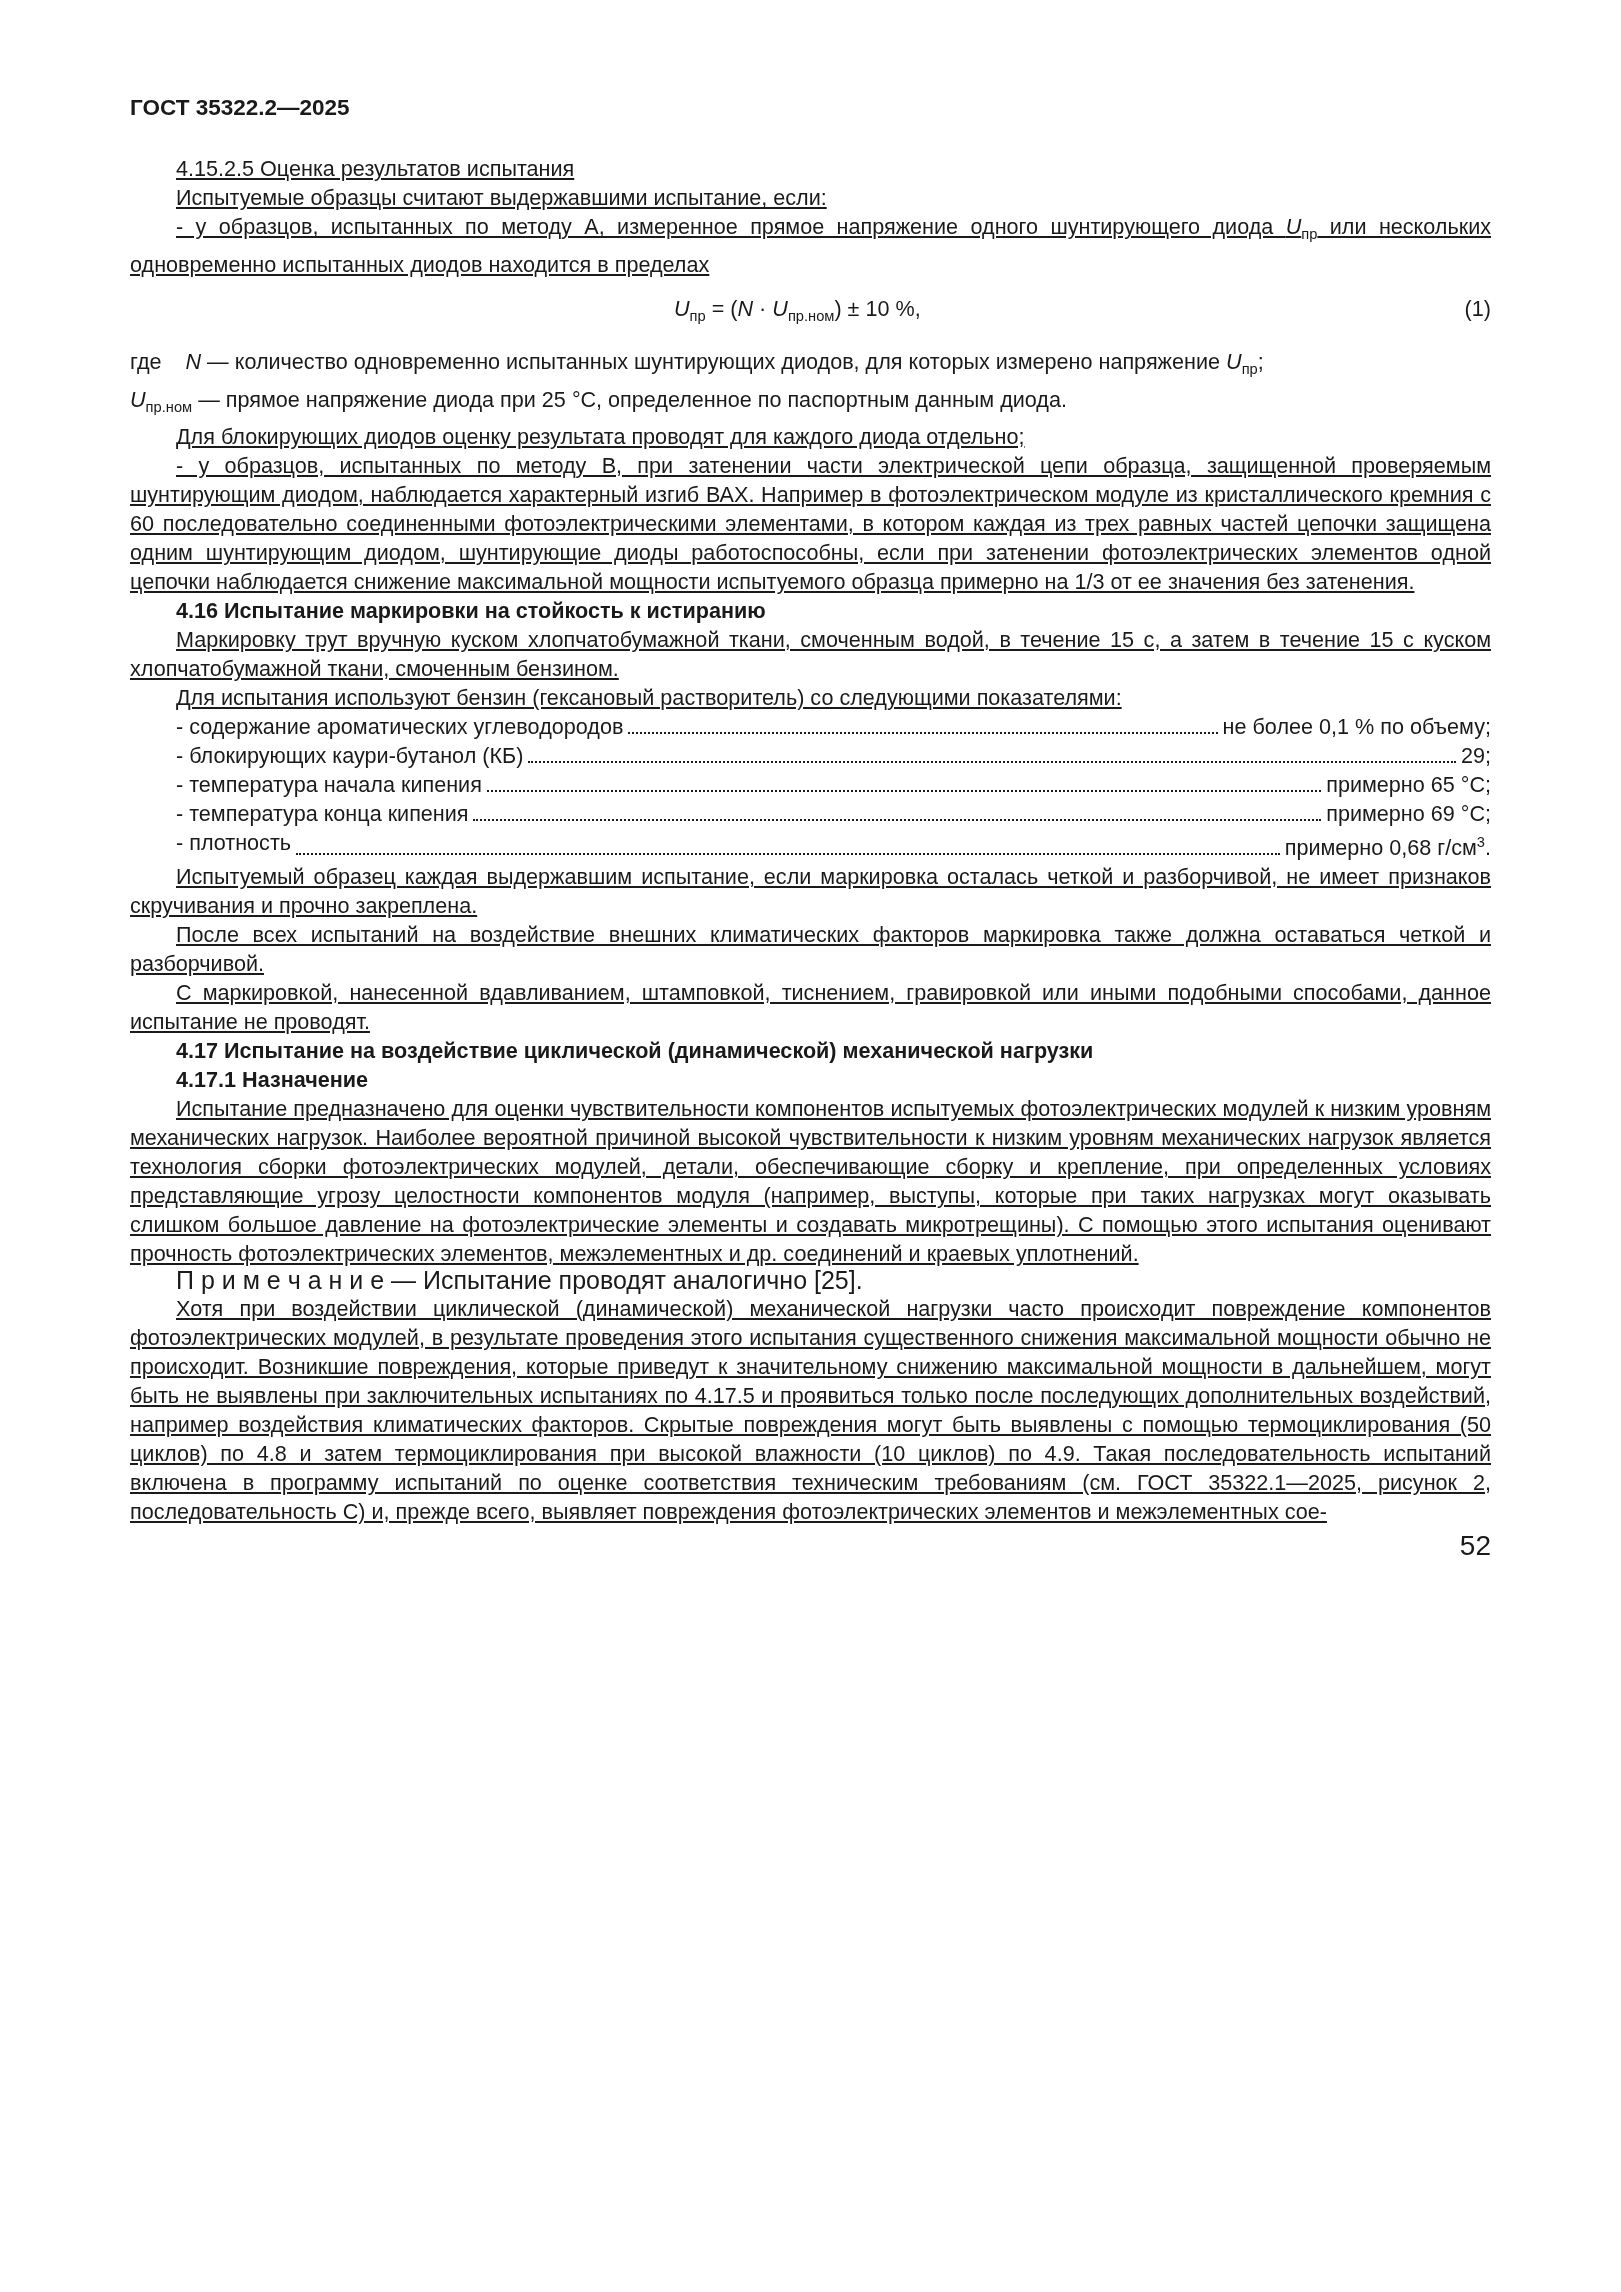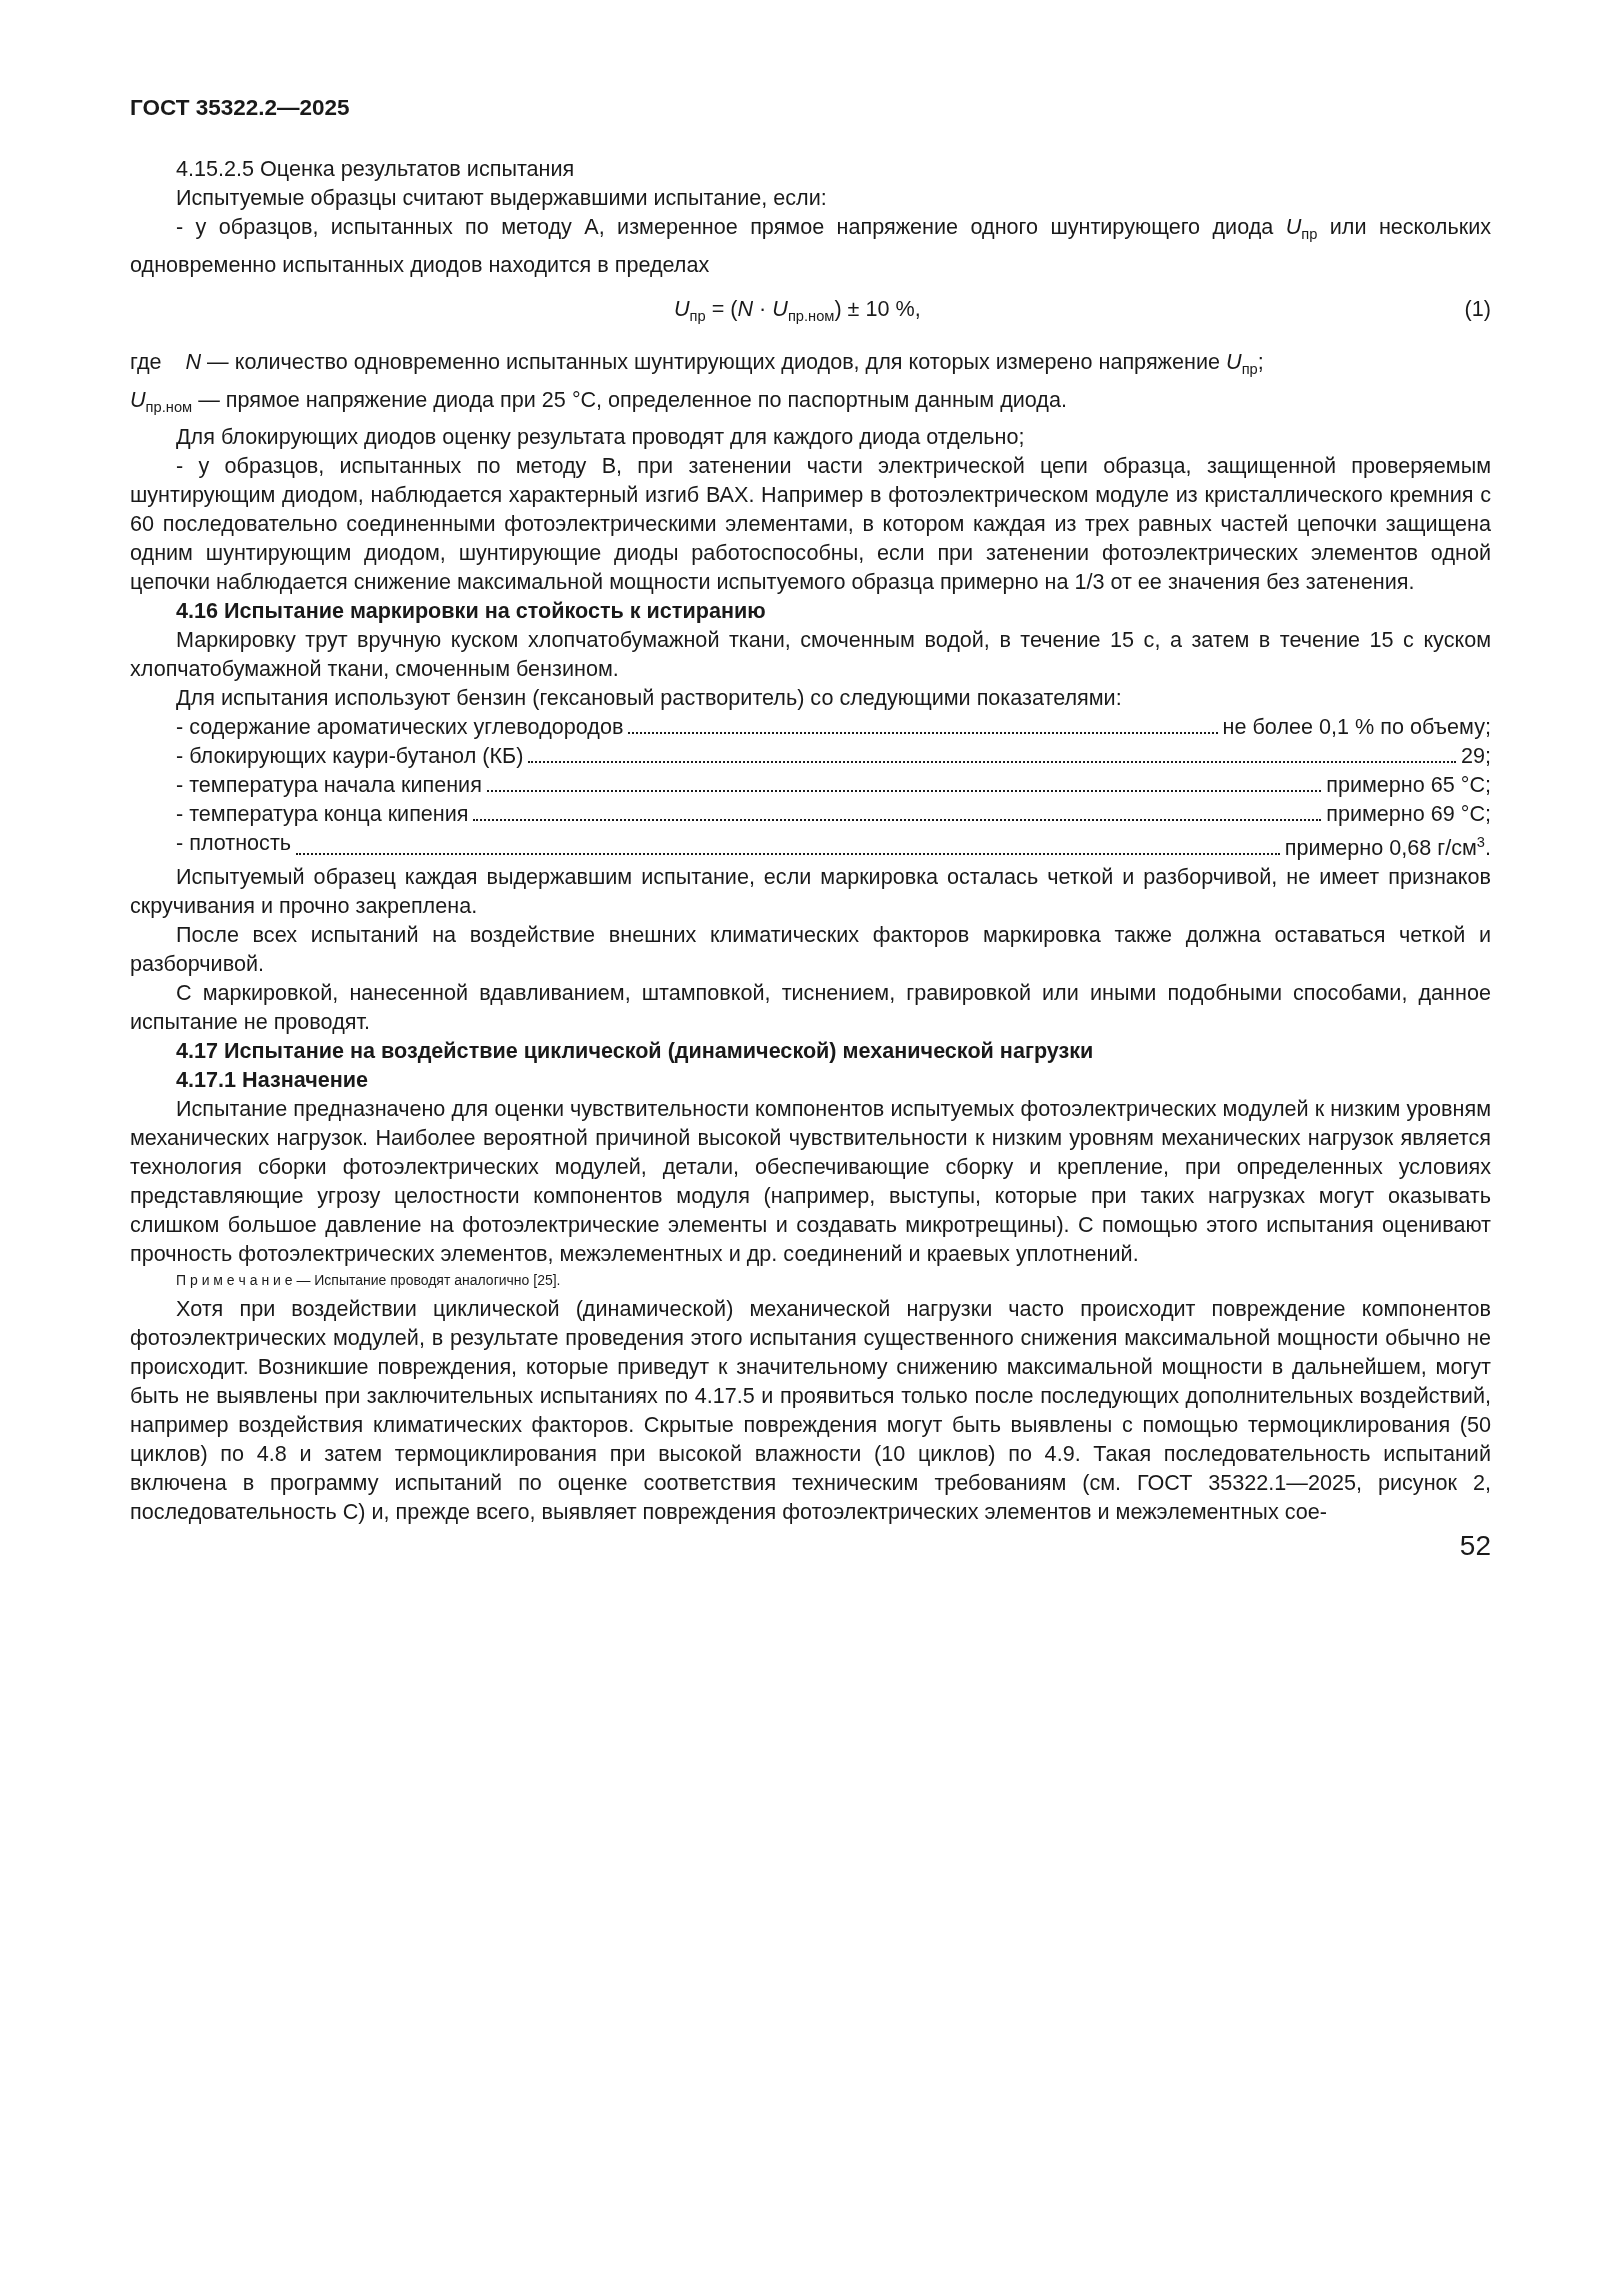--- a/index.html
+++ b/index.html
@@ -18,26 +18,26 @@
     font-weight: bold;
     font-size: 22.5px;
     line-height: 27.4px;
     margin-bottom: 33px;
   }
   .content {
     font-size: 21.6px;
     line-height: 29px;
   }
   .content p { margin: 0; text-align: justify; }
-  .p  { text-indent: 46px; }
+  .p  { text-indent: 46px; text-decoration: underline; }
   .pn { padding-left: 43px; text-indent: -43px; }
   .h  { font-weight: bold; text-indent: 46px; }
   .hs { font-weight: bold; text-indent: 46px; margin: 23.5px 0 11.8px; }
   .note {
-    font-size: 14px;
+    font-size: 25px;
     line-height: 25.5px;
     text-indent: 46px;
     margin: 15.7px 0;
   }
   .formula-row {
     display: flex;
     align-items: baseline;
     margin: 15.7px 0;
   }
   .formula { flex: 1; text-align: center; }

